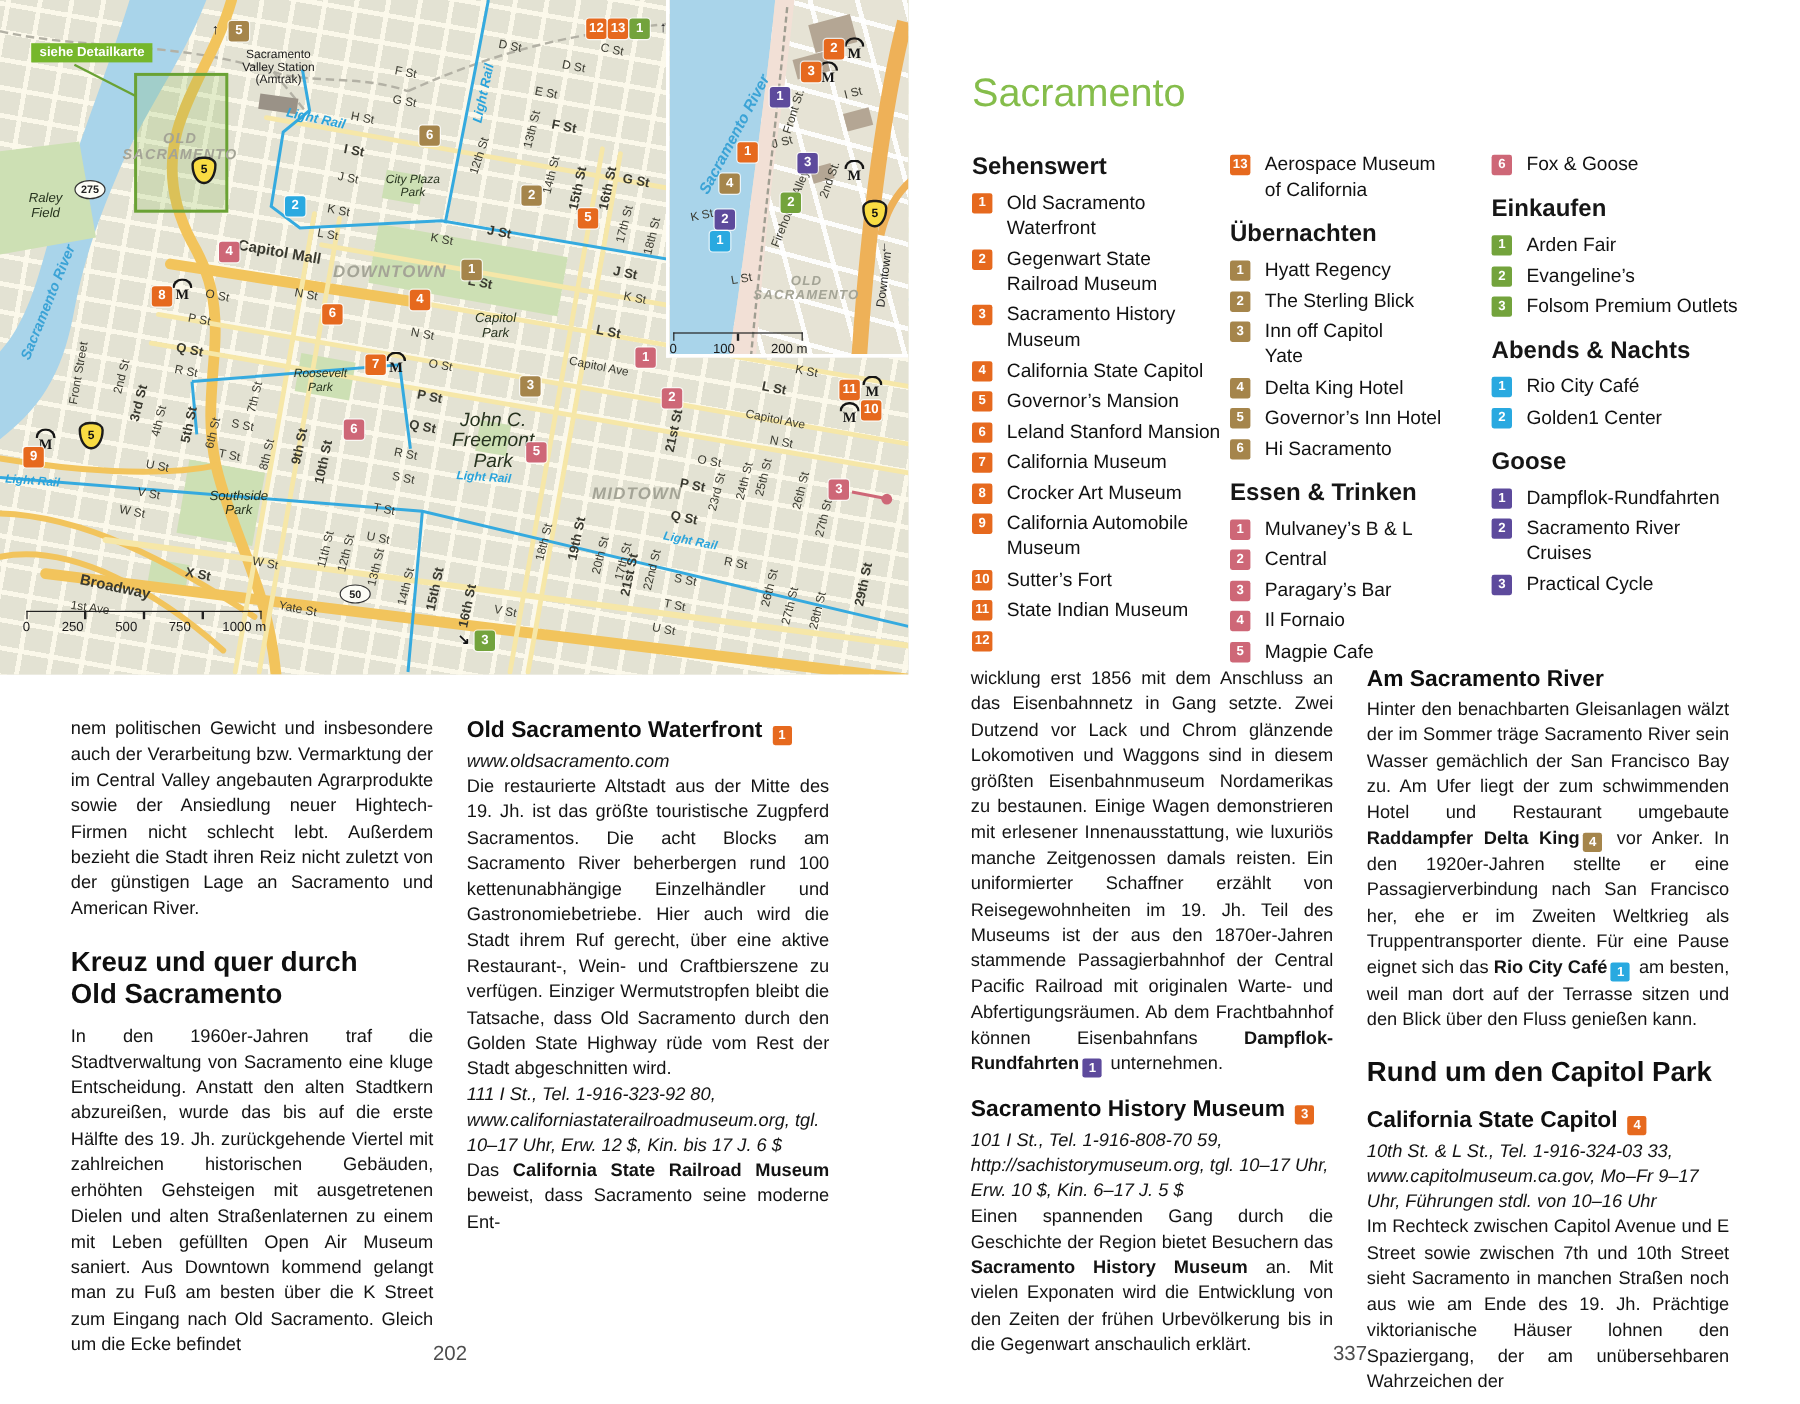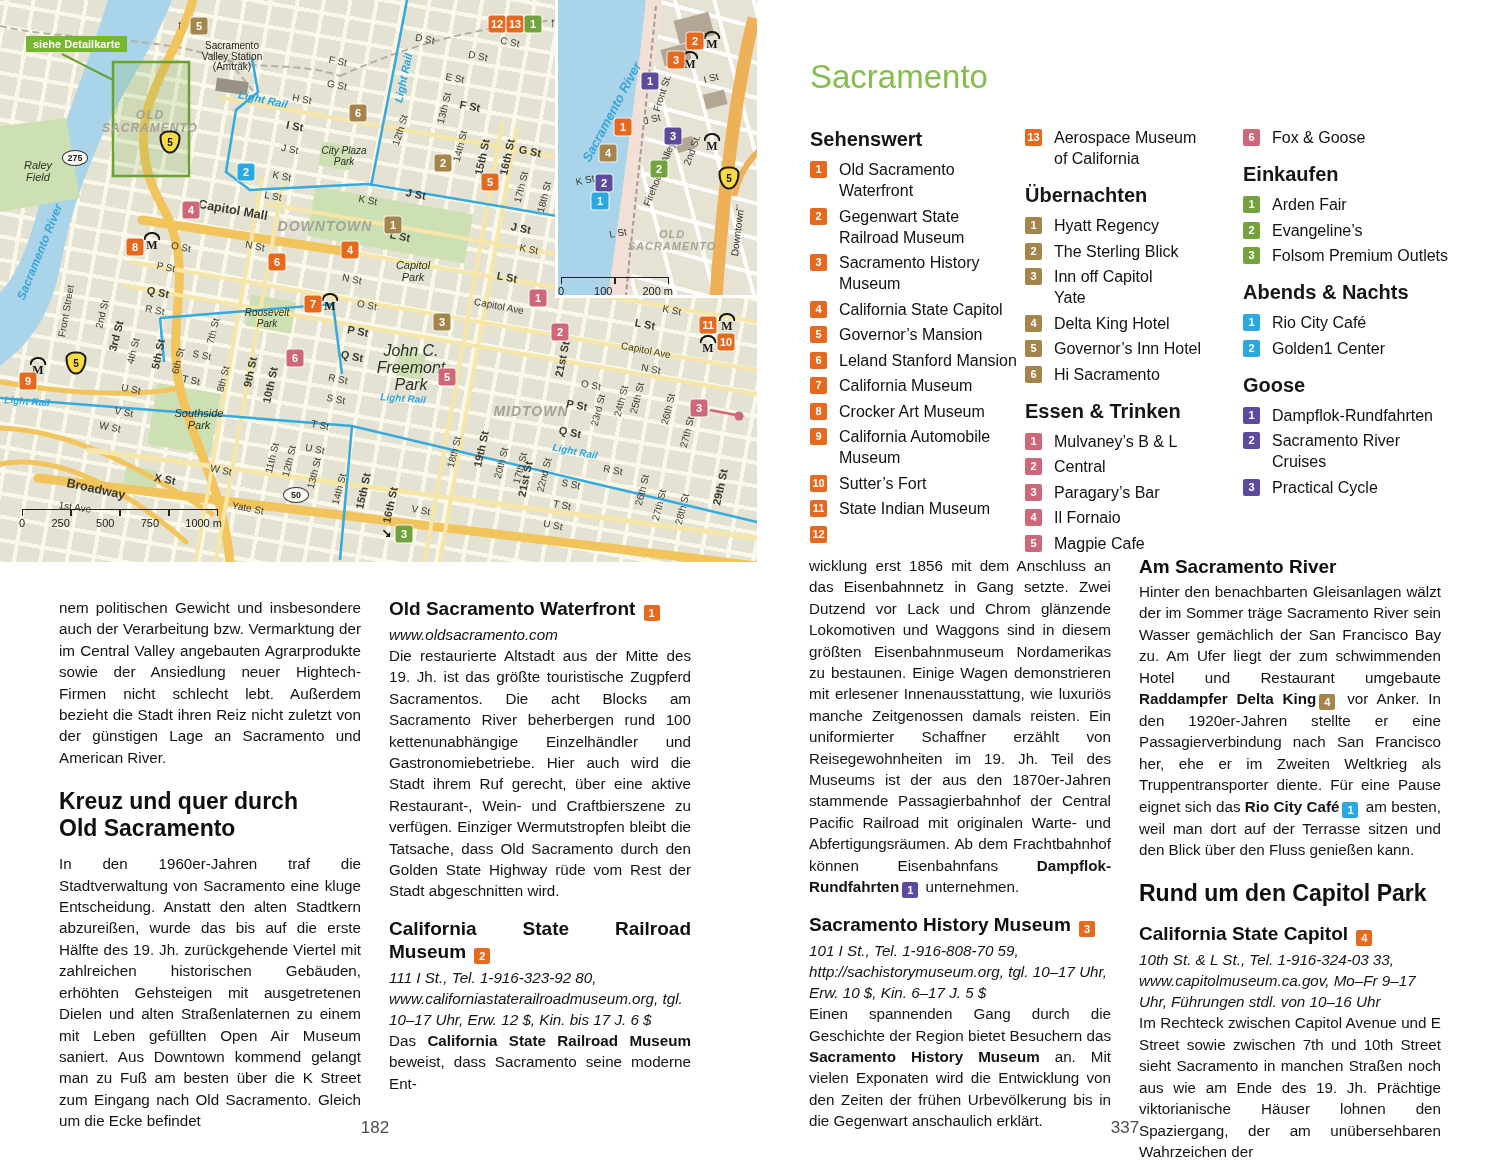--- a/index.html
+++ b/index.html
@@ -570,34 +570,33 @@
   <div id="col1" class="col">
       <p>nem politischen Gewicht und insbesondere auch der Verarbeitung bzw. Vermarktung der im Central Valley angebauten Agrarprodukte sowie der Ansiedlung neuer Hightech-Firmen nicht schlecht lebt. Außerdem bezieht die Stadt ihren Reiz nicht zuletzt von der günstigen Lage an Sacramento und American River.</p>
       <h2>Kreuz und quer durch
 Old Sacramento</h2>
       <p>In den 1960er-Jahren traf die Stadtverwaltung von Sacramento eine kluge Entscheidung. Anstatt den alten Stadtkern abzureißen, wurde das bis auf die erste Hälfte des 19. Jh. zurückgehende Viertel mit zahlreichen historischen Gebäuden, erhöhten Gehsteigen mit ausgetretenen Dielen und alten Straßenlaternen zu einem mit Leben gefüllten Open Air Museum saniert. Aus Downtown kommend gelangt man zu Fuß am besten über die K Street zum Eingang nach Old Sacramento. Gleich um die Ecke befindet</p>
     </div>
   <div id="col2" class="col">
       <h3>Old Sacramento Waterfront <span class="badge ib" style="background: rgb(230, 105, 30);">1</span></h3>
       <p class="info">www.oldsacramento.com</p>
       <p>Die restaurierte Altstadt aus der Mitte des 19. Jh. ist das größte touristische Zugpferd Sacramentos. Die acht Blocks am Sacramento River beherbergen rund 100 kettenunabhängige Einzelhändler und Gastronomiebetriebe. Hier auch wird die Stadt ihrem Ruf gerecht, über eine aktive Restaurant-, Wein- und Craftbierszene zu verfügen. Einziger Wermutstropfen bleibt die Tatsache, dass Old Sacramento durch den Golden State Highway rüde vom Rest der Stadt abgeschnitten wird.</p>
-      <h3>California State Railroad Museum <span class="badge ib" style="background: rgb(230, 105, 30);">2</span></h3>
       <p class="info">111 I St., Tel. 1-916-323-92 80, www.californiastaterailroadmuseum.org, tgl. 10–17 Uhr, Erw. 12 $, Kin. bis 17 J. 6 $</p>
       <p>Das <b>California State Railroad Museum</b> beweist, dass Sacramento seine moderne Ent-</p>
     </div>
   <div id="col3" class="col">
       <p>wicklung erst 1856 mit dem Anschluss an das Eisenbahnnetz in Gang setzte. Zwei Dutzend vor Lack und Chrom glänzende Lokomotiven und Waggons sind in diesem größten Eisenbahnmuseum Nordamerikas zu bestaunen. Einige Wagen demonstrieren mit erlesener Innenausstattung, wie luxuriös manche Zeitgenossen damals reisten. Ein uniformierter Schaffner erzählt von Reisegewohnheiten im 19. Jh. Teil des Museums ist der aus den 1870er-Jahren stammende Passagierbahnhof der Central Pacific Railroad mit originalen Warte- und Abfertigungsräumen. Ab dem Frachtbahnhof können Eisenbahnfans <b>Dampflok-Rundfahrten</b><span class="badge ib" style="background: rgb(93, 74, 156);">1</span> unternehmen.</p>
       <h3>Sacramento History Museum <span class="badge ib" style="background: rgb(230, 105, 30);">3</span></h3>
       <p class="info">101 I St., Tel. 1-916-808-70 59, http://sachistorymuseum.org, tgl. 10–17 Uhr, Erw. 10 $, Kin. 6–17 J. 5 $</p>
       <p>Einen spannenden Gang durch die Geschichte der Region bietet Besuchern das <b>Sacramento History Museum</b> an. Mit vielen Exponaten wird die Entwicklung von den Zeiten der frühen Urbevölkerung bis in die Gegenwart anschaulich erklärt.</p>
     </div>
   <div id="col4" class="col">
       <h3>Am Sacramento River </h3>
       <p>Hinter den benachbarten Gleisanlagen wälzt der im Sommer träge Sacramento River sein Wasser gemächlich der San Francisco Bay zu. Am Ufer liegt der zum schwimmenden Hotel und Restaurant umgebaute <b>Raddampfer Delta King</b><span class="badge ib" style="background: rgb(165, 133, 75);">4</span> vor Anker. In den 1920er-Jahren stellte er eine Passagierverbindung nach San Francisco her, ehe er im Zweiten Weltkrieg als Truppentransporter diente. Für eine Pause eignet sich das <b>Rio City Café</b><span class="badge ib" style="background: rgb(41, 169, 224);">1</span> am besten, weil man dort auf der Terrasse sitzen und den Blick über den Fluss genießen kann.</p>
       <h2>Rund um den Capitol Park</h2>
       <h3>California State Capitol <span class="badge ib" style="background: rgb(230, 105, 30);">4</span></h3>
       <p class="info">10th St. &amp; L St., Tel. 1-916-324-03 33, www.capitolmuseum.ca.gov, Mo–Fr 9–17 Uhr, Führungen stdl. von 10–16 Uhr</p>
       <p>Im Rechteck zwischen Capitol Avenue und E Street sowie zwischen 7th und 10th Street sieht Sacramento in manchen Straßen noch aus wie am Ende des 19. Jh. Prächtige viktorianische Häuser lohnen den Spaziergang, der am unübersehbaren Wahrzeichen der</p>
     </div>
 
-  <div class="pagenum left">182</div>
+  <div class="pagenum left">202</div>
   <div class="pagenum right">337</div>
 </div>
 
 </body></html>

